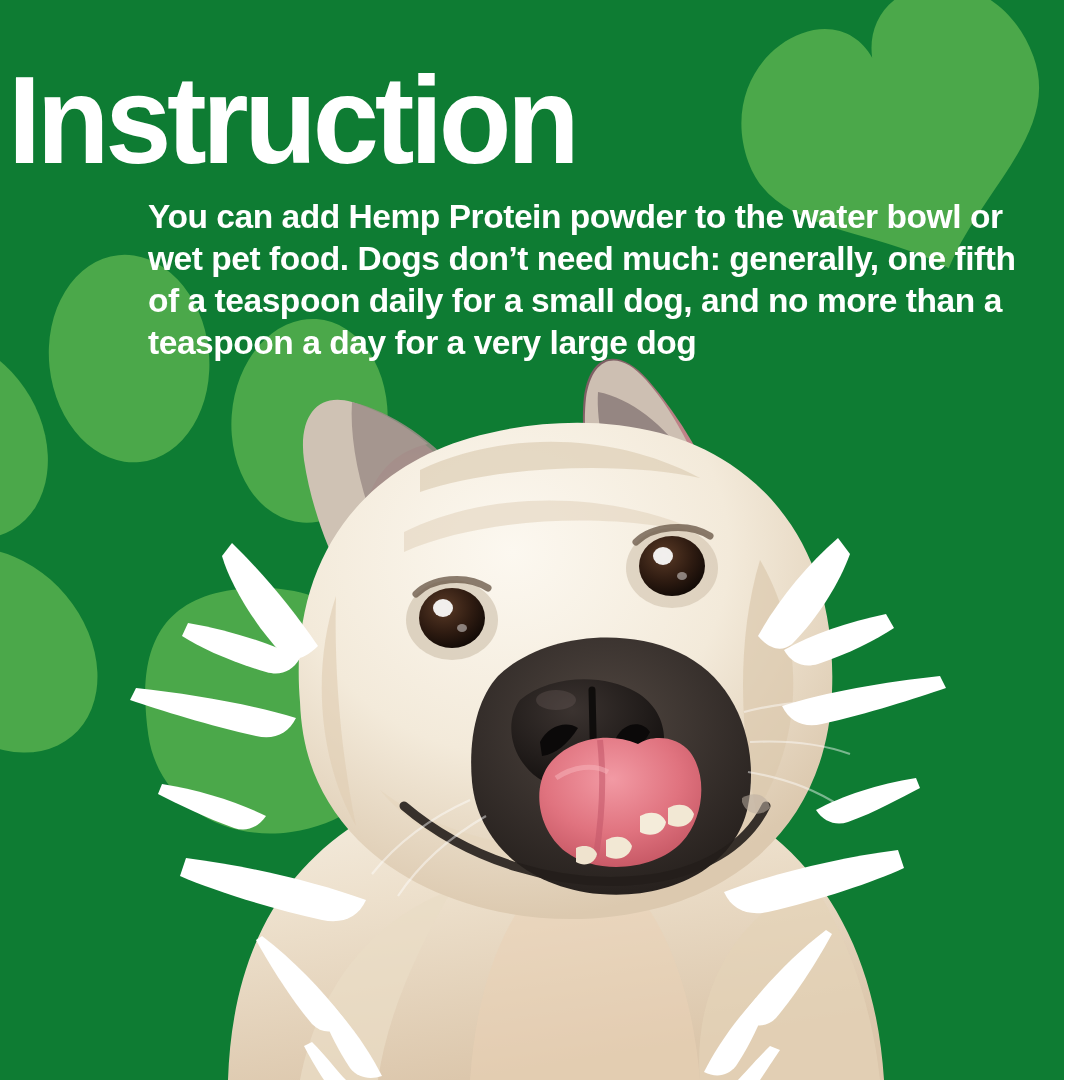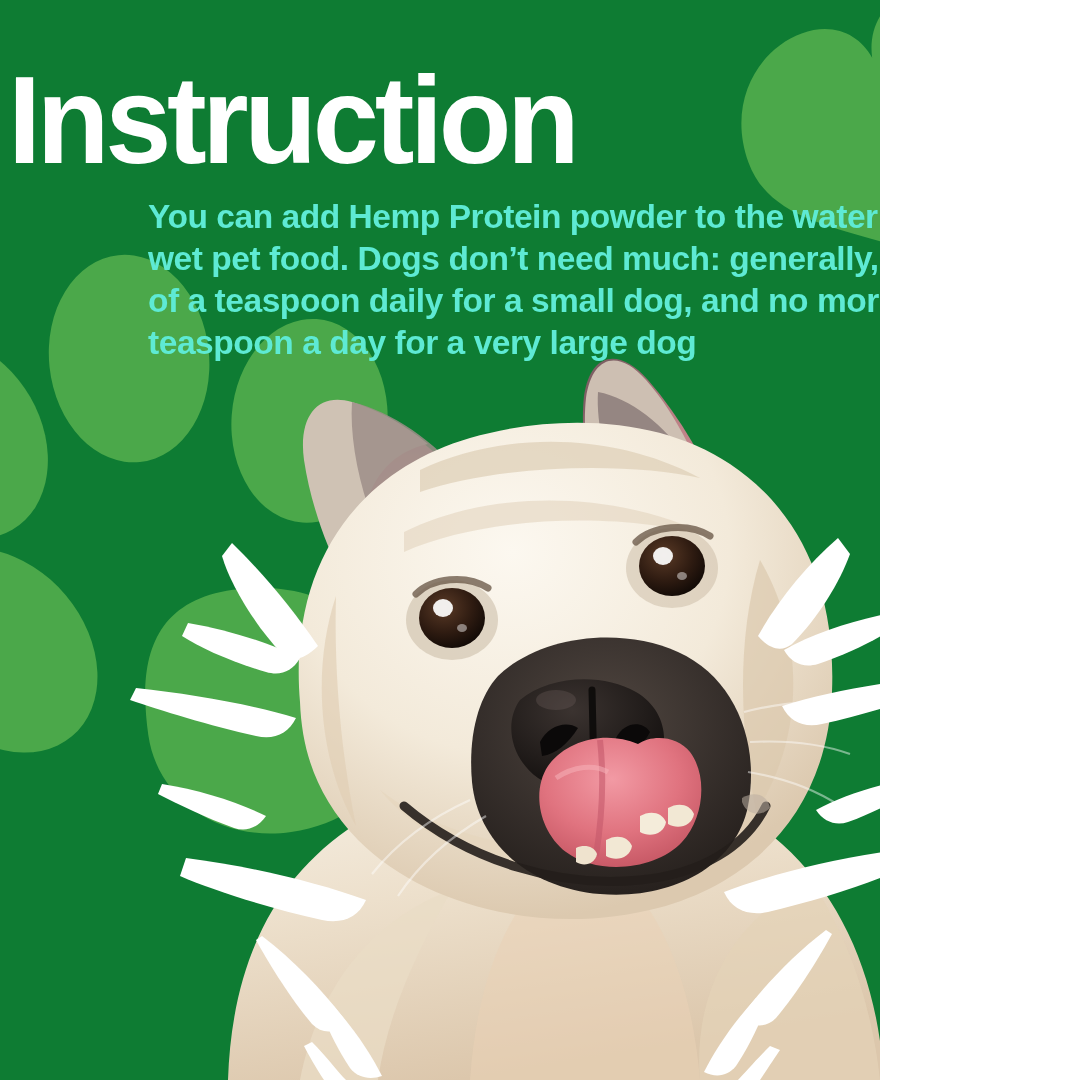--- a/index.html
+++ b/index.html
@@ -3,21 +3,21 @@
 <meta charset="utf-8">
 <title>Instruction — Hemp Protein for Dogs</title>
 <style>
   html, body {
     margin: 0;
     padding: 0;
     background: #ffffff;
   }
   .poster {
     position: relative;
-    width: 880px;
+    width: 1064px;
     height: 1080px;
     overflow: hidden;
     background: #0E7C33;
     font-family: "Liberation Sans", sans-serif;
     -webkit-font-smoothing: antialiased;
   }
 
   
   .deco-layer {
     position: absolute;
@@ -105,21 +105,21 @@
 
         <ellipse cx="26" cy="-232" rx="80" ry="104" fill="#4BA84A" transform="rotate(8 26 -232)"></ellipse>
 
         <ellipse cx="186" cy="-128" rx="78" ry="102" fill="#4BA84A" transform="rotate(18 186 -128)"></ellipse>
       </g>
     </svg>
   </div>
 
   <h1 class="headline" style="color: rgb(255, 255, 255);">Instruction</h1>
 
-  <p class="body-copy" style="color: #5eead4;">You can add Hemp Protein powder to the water bowl or wet pet food. Dogs don’t need much: generally, one fifth of a teaspoon daily for a small dog, and no more than a teaspoon a day for a very large dog</p>
+  <p class="body-copy" style="color: #ffffff;">You can add Hemp Protein powder to the water bowl or wet pet food. Dogs don’t need much: generally, one fifth of a teaspoon daily for a small dog, and no more than a teaspoon a day for a very large dog</p>
 
   <div class="dog-layer">
     <svg class="dog-svg" viewBox="0 0 1080 1080" xmlns="http://www.w3.org/2000/svg" aria-hidden="true">
       <defs>
         <radialGradient id="furBody" cx="42%" cy="28%" r="78%">
           <stop offset="0%" stop-color="#FBF6EC"></stop>
           <stop offset="52%" stop-color="#F2E9D8"></stop>
           <stop offset="100%" stop-color="#DFCDB4"></stop>
         </radialGradient>
         <radialGradient id="furHead" cx="40%" cy="26%" r="74%">

